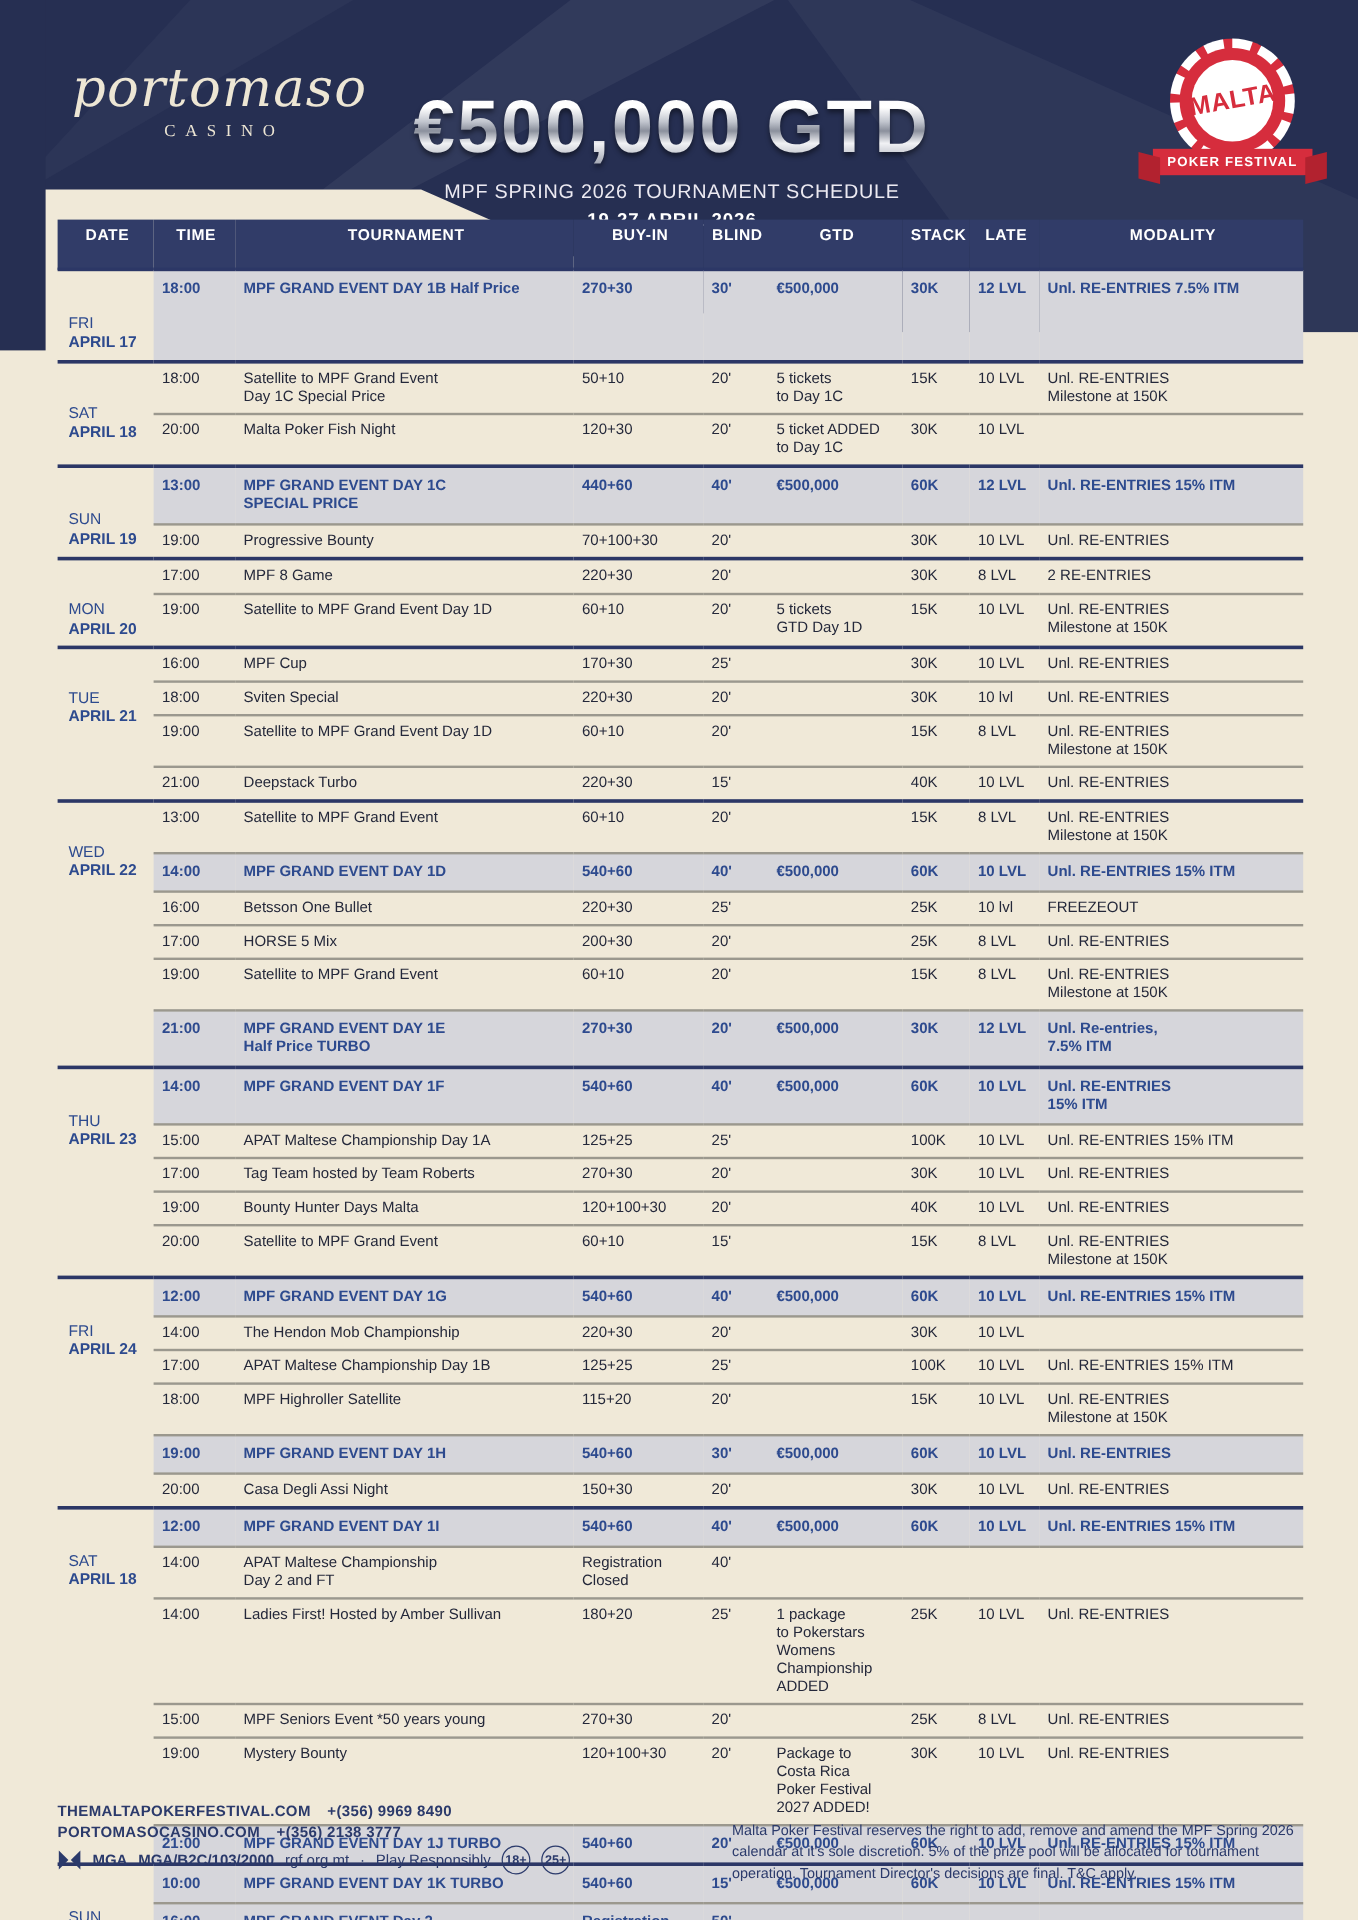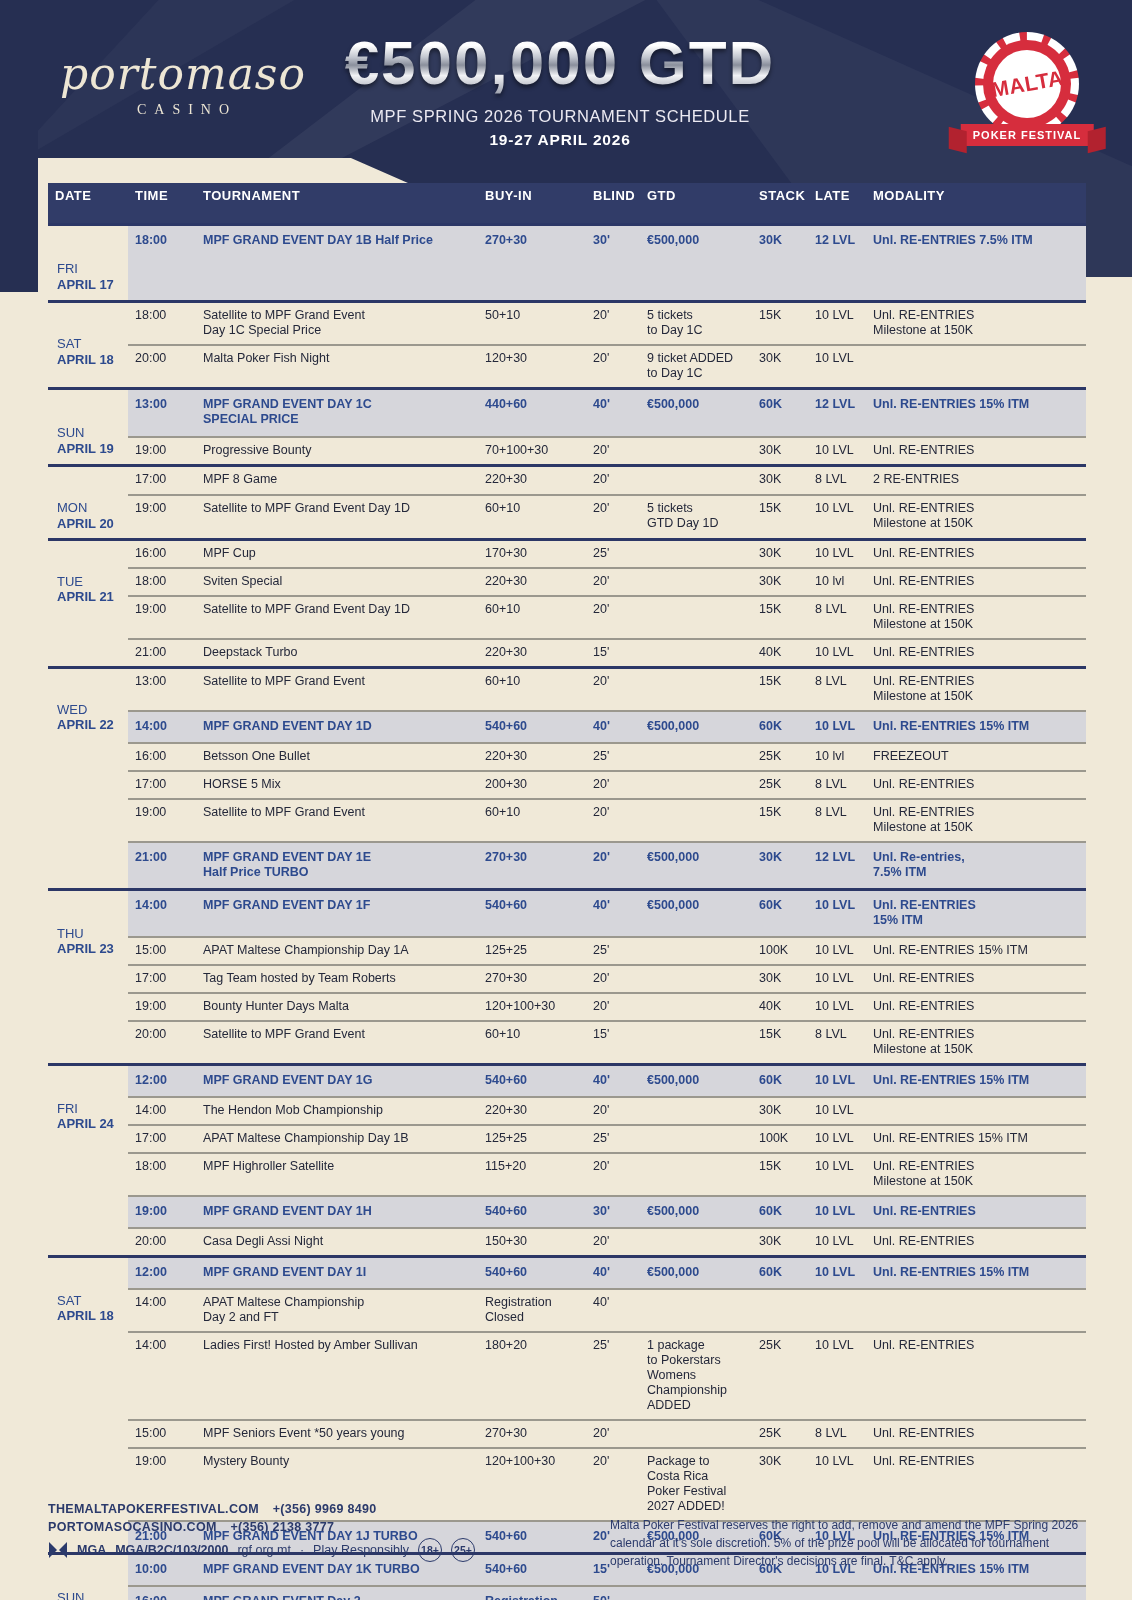--- a/index.html
+++ b/index.html
@@ -30,20 +30,21 @@
     font-family:"Liberation Serif","DejaVu Serif",serif;
     font-size:14px; letter-spacing:8px; margin-top:6px; padding-left:8px;
   }
 
   .hero-center { position:absolute; left:286px; top:30px; width:548px; text-align:center; }
   .gtd-title {
     font-size:62px; font-weight:800; letter-spacing:2px; line-height:1.05;
     background:linear-gradient(180deg,#f7f8fa 0%,#ffffff 24%,#c2c6cf 42%,#8a8f9c 54%,#f1f2f5 70%,#989daa 100%);
     -webkit-background-clip:text; background-clip:text; color:transparent;
     filter: drop-shadow(0 3px 2px rgba(0,0,0,0.45));
+    margin-top: 44px;
   }
   .hero-sub { margin-top:12px; font-size:16.5px; letter-spacing:0.6px; color:#eceaf2; font-weight:500; }
   .hero-dates { margin-top:5px; font-size:15.5px; letter-spacing:0.8px; color:#ffffff; font-weight:800; }
 
   .mpf-logo { position:absolute; right:50px; top:32px; width:110px; height:130px; }
   .chip {
     position:absolute; left:3px; top:0; width:104px; height:104px; border-radius:50%;
     background:#d62d3d; border:8px dashed #ffffff; box-sizing:border-box;
   }
   .chip-core {
@@ -64,21 +65,21 @@
 
   
   .sched-wrap { position:absolute; left:48px; top:183px; width:1038px; }
   table.sched { border-collapse:collapse; table-layout:fixed; width:1038px; }
   col.c-date{width:80px} col.c-time{width:68px} col.c-tour{width:282px}
   col.c-buyin{width:108px} col.c-blind{width:54px} col.c-gtd{width:112px}
   col.c-stack{width:56px} col.c-late{width:58px} col.c-mod{width:220px}
 
   .sched thead th {
     background:#313c68; color:#ffffff; font-size:13px; font-weight:700;
-    letter-spacing:0.5px; text-align:left; padding:5px 4px 20px 7px; vertical-align:middle;
+    letter-spacing:0.5px; text-align:center; padding:5px 4px 20px 7px; vertical-align:middle;
   }
   .sched td {
     font-size:12.5px; line-height:1.2; vertical-align:top;
     padding:5px 4px 6px 7px; white-space:pre-line;
   }
   .sched td.c-blind { white-space:nowrap; }
   tr.gfirst td { border-top:3px solid #2c3766; }
   tr.ginner td { border-top:2px solid #9b988e; }
   .sched tbody tr:last-child td { border-bottom:2px solid #9b988e; }
   tr.hl td { background:#d6d6db; color:#2d4a8e; font-weight:700; padding-top:7px; padding-bottom:8px; }
@@ -187,21 +188,21 @@
             <td class="c-stack">15K</td>
             <td class="c-late">10 LVL</td>
             <td class="c-modality">Unl. RE-ENTRIES
 Milestone at 150K</td>
           </tr>
           <tr class="ginner">
             <td class="c-time">20:00</td>
             <td class="c-tournament">Malta Poker Fish Night</td>
             <td class="c-buyin">120+30</td>
             <td class="c-blind">20'</td>
-            <td class="c-gtd">9 ticket ADDED
+            <td class="c-gtd">5 ticket ADDED
 to Day 1C</td>
             <td class="c-stack">30K</td>
             <td class="c-late">10 LVL</td>
             <td class="c-modality"></td>
           </tr>
           <tr class="gfirst hl">
             <td rowspan="2" class="date-cell"><div class="day">SUN</div><div class="date">APRIL 19</div></td>
             <td class="c-time">13:00</td>
             <td class="c-tournament">MPF GRAND EVENT DAY 1C
 SPECIAL PRICE</td>

